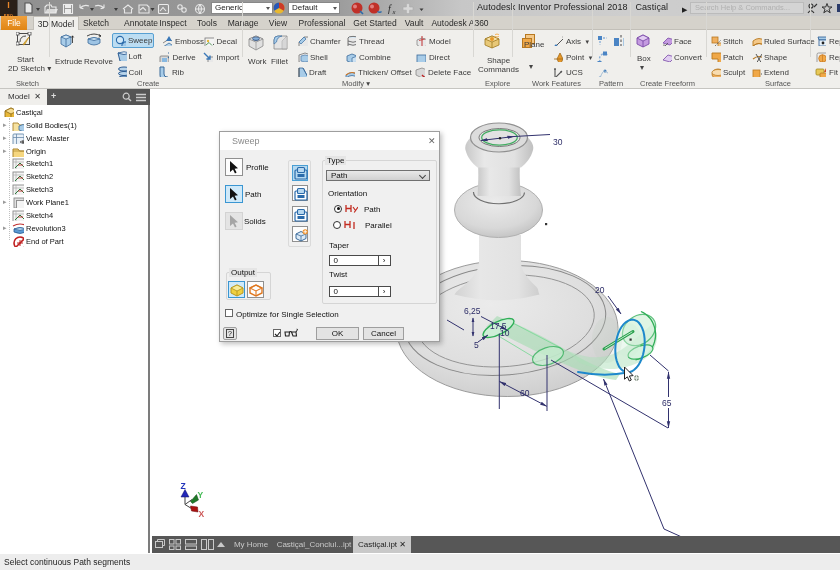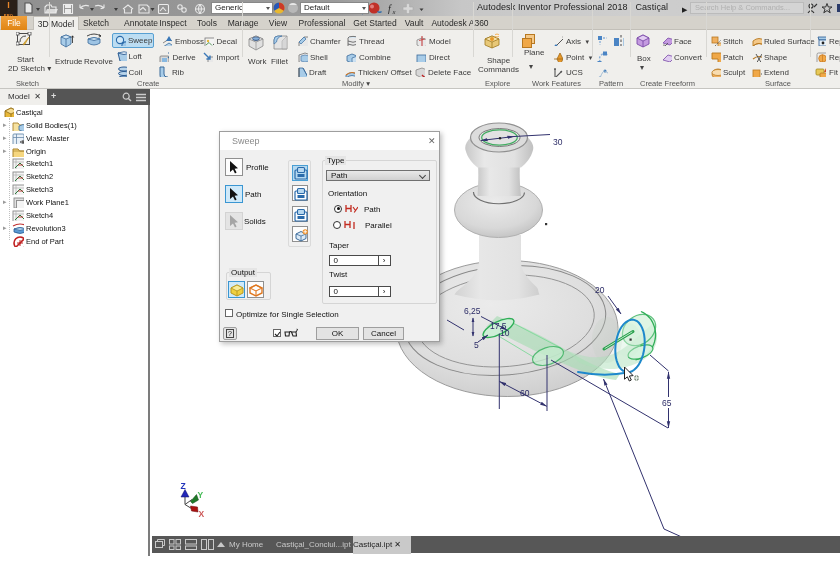--- a/index.html
+++ b/index.html
@@ -38,21 +38,21 @@
 .gbox{position:absolute;border:1px solid #d5d5d5;border-radius:2px}
 .glab{position:absolute;background:#e5e5e5;padding:0 2px;font-size:8px;color:#111}
 .dbtn{position:absolute;background:#fdfdfd;border:1px solid #909090}
 .spin{position:absolute;background:#fff;border:1px solid #4a4a4a;font-size:8px;line-height:10px;padding-left:4px;color:#111}
 .spin .ar{position:absolute;right:0;top:0;width:12px;height:100%;border-left:1px solid #4a4a4a;text-align:center;font-size:8px;line-height:10px;color:#111}
 .okbtn{position:absolute;background:#e3e3e3;border:1px solid #9e9e9e;text-align:center;font-size:8px;color:#111;line-height:11px}
 .cb{position:absolute;width:8px;height:8px;background:#fff;border:1px solid #666}
 
 #dtabs{left:152px;top:536px;width:688px;height:17px;background:#575757;color:#c9c9c9;font-size:8px}
 #status{left:0;top:553px;width:840px;height:17px;background:#ededed;border-top:1px solid #fff;font-size:8.5px;color:#222;line-height:16px;padding-left:4px}
-.dtab{position:absolute;top:0;height:18px;line-height:17px;font-size:8px;white-space:nowrap;overflow:hidden}
+.dtab{position:absolute;top:0;height:18px;line-height:17px;text-align:center;font-size:8px;white-space:nowrap;overflow:hidden}
 </style></head>
 <body>
 <div id="page">
 
 <div class="abs" id="title"></div>
 <div class="abs" id="logo">I<br><span style="font-size:4px;letter-spacing:.3px">PRO</span></div>
 <div class="abs" id="apptitle">Autodesk Inventor Professional 2018&nbsp;&nbsp;&nbsp;Castiçal</div>
 <div class="abs" id="search">Search Help &amp; Commands...</div>
 <svg class="abs" style="left:806px;top:2px" width="34" height="12" viewBox="0 0 34 12">
 <circle cx="5" cy="4" r="2" fill="none" stroke="#333" stroke-width="1.1"></circle>
@@ -113,21 +113,21 @@
         <circle cx="352" cy="5.5" r="2" fill="#f0a0a0" opacity=".7"></circle>
         <path d="M357.5 10.5 q2.5 1.5 4 0" stroke="#2a6aaa" stroke-width="1.4" fill="none"></path>
       </g>
 <text x="368" y="11" font-size="10" font-style="italic" fill="#2a2a2a" font-family="Liberation Serif,serif">f</text>
       <text x="372.5" y="12.5" font-size="6" font-style="italic" fill="#2a2a2a">x</text>
 <path d="M383 6 l3.4 0 l0 -3.4 l3.2 0 l0 3.4 l3.4 0 l0 3.2 l-3.4 0 l0 3.4 l-3.2 0 l0 -3.4 l-3.4 0 Z" fill="#d8d8d8" stroke="#aaa" stroke-width=".6"></path>
 <path d="M398 5 l7 0 M399.5 7.5 l4 0 l-2 2.5 Z" fill="#3a3a3a" stroke="none"></path>
 </svg>
 
 <div class="abs combo" style="left:211px;width:62px">Generic<span class="cv"></span></div>
-<div class="abs combo" style="left:300px;width:69px">Default<span class="cv"></span></div>
+<div class="abs combo" style="left:288px;width:52px">Default<span class="cv"></span></div>
 
 <div class="abs" id="tabrow"></div>
 <div class="tab" id="ftab" style="top:16px">File</div>
 <div class="tab" id="atab" style="left:33px;top:16px;width:46px">3D Model</div>
 <div class="tab" style="left:81px;top:16px;width:30px">Sketch</div>
 <div class="tab" style="left:120px;top:16px;width:42px">Annotate</div>
 <div class="tab" style="left:155px;top:16px;width:36px">Inspect</div>
 <div class="tab" style="left:192px;top:16px;width:30px">Tools</div>
 <div class="tab" style="left:223px;top:16px;width:40px">Manage</div>
 <div class="tab" style="left:263px;top:16px;width:30px">View</div>
@@ -450,21 +450,21 @@
 <svg class="ric" style="left:483px;top:33px;width:20px;height:19px">
         <use href="#shapegen"></use>
       </svg>
 <div class="rlbl" style="left:487px;top:56px">Shape</div>
 <div class="rlbl" style="left:478px;top:65px">Commands</div>
 <div class="glbl" style="left:485px;top:79px">Explore</div>
 <div class="rsep" style="left:512px"></div>
 <svg class="ric" style="left:521px;top:33px;width:19px;height:18px">
         <use href="#plane"></use>
       </svg>
-<div class="rlbl" style="left:524px;top:48px">Plane</div>
+<div class="rlbl" style="left:524px;top:40px">Plane</div>
 <div class="rlbl" style="left:529px;top:62px"><span style="color:#444">▾</span></div>
 <svg class="ric" style="left:552px;top:34.5px;width:11px;height:11px">
         <use href="#axis"></use>
       </svg>
 <div class="rlbl" style="left:566px;top:36.5px">Axis&nbsp;&nbsp;<span style="color:#444;font-size:7px">▾</span></div>
 <svg class="ric" style="left:552px;top:50.5px;width:11px;height:11px">
         <use href="#point"></use>
       </svg>
 <div class="rlbl" style="left:566px;top:52.5px">Point&nbsp;&nbsp;<span style="color:#444;font-size:7px">▾</span></div>
 <svg class="ric" style="left:552px;top:66px;width:11px;height:11px">
@@ -888,12 +888,13 @@
 <rect x="32.5" y="1.5" width="11" height="4.5"></rect>
         <rect x="32.5" y="8" width="11" height="3.5"></rect>
 <rect x="48.5" y="1.5" width="5" height="10"></rect>
         <rect x="55.5" y="1.5" width="5" height="10"></rect>
 </g>
 <path d="M64 9 l8 0 l-4 -5 Z" fill="#c9c9c9"></path>
 </svg>
 <div class="dtab" style="left:229px;top:536px;width:44px;color:#c9c9c9">My Home</div>
 <div class="dtab" style="left:276px;top:536px;width:76px;color:#c9c9c9">Castiçal_Conclul...ipt</div>
 <div class="dtab" style="left:353px;top:536px;width:58px;background:#c9c9c9;color:#222">Castiçal.ipt ✕</div>
+<div class="abs" id="status">Select continuous Path segments</div>
 </div>
 </body></html>

